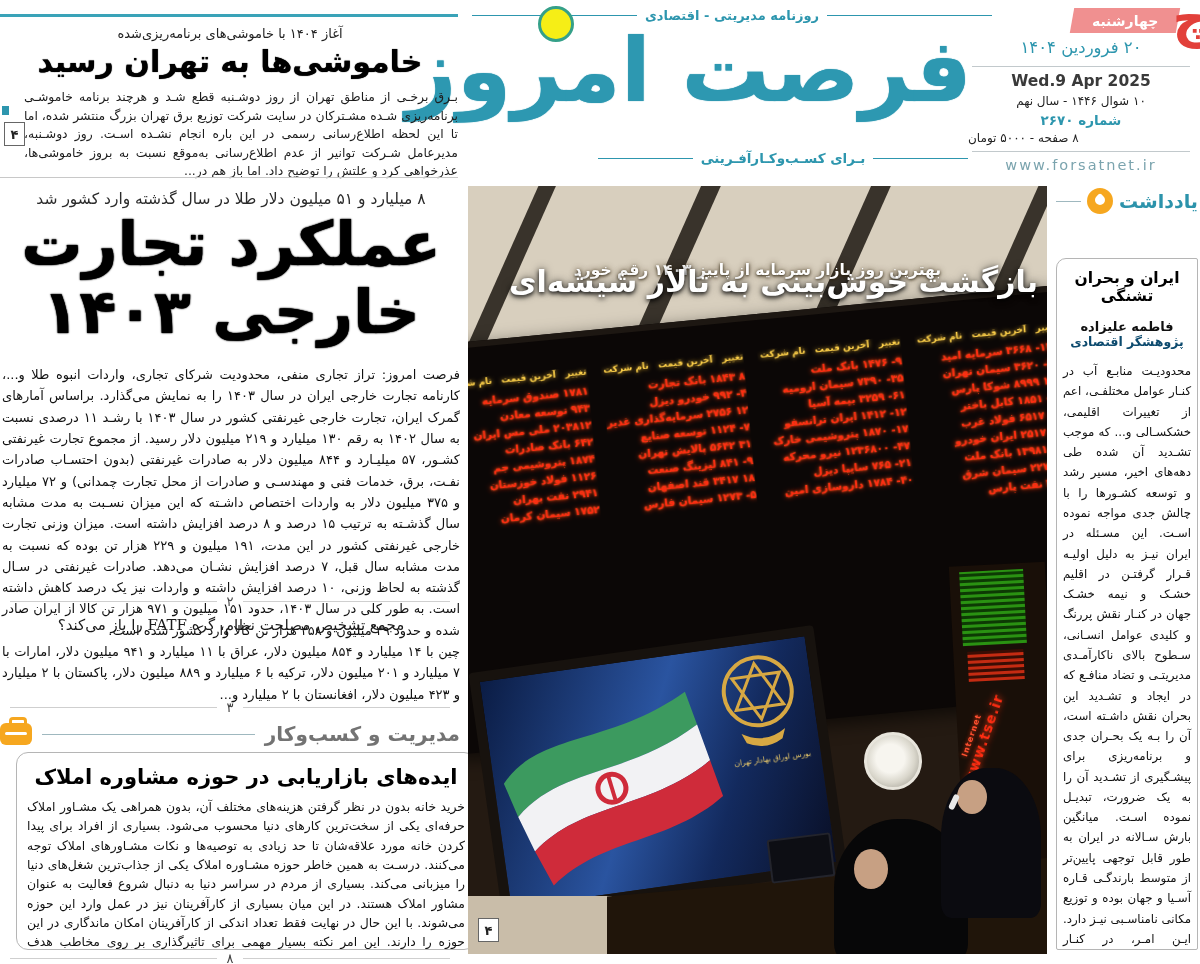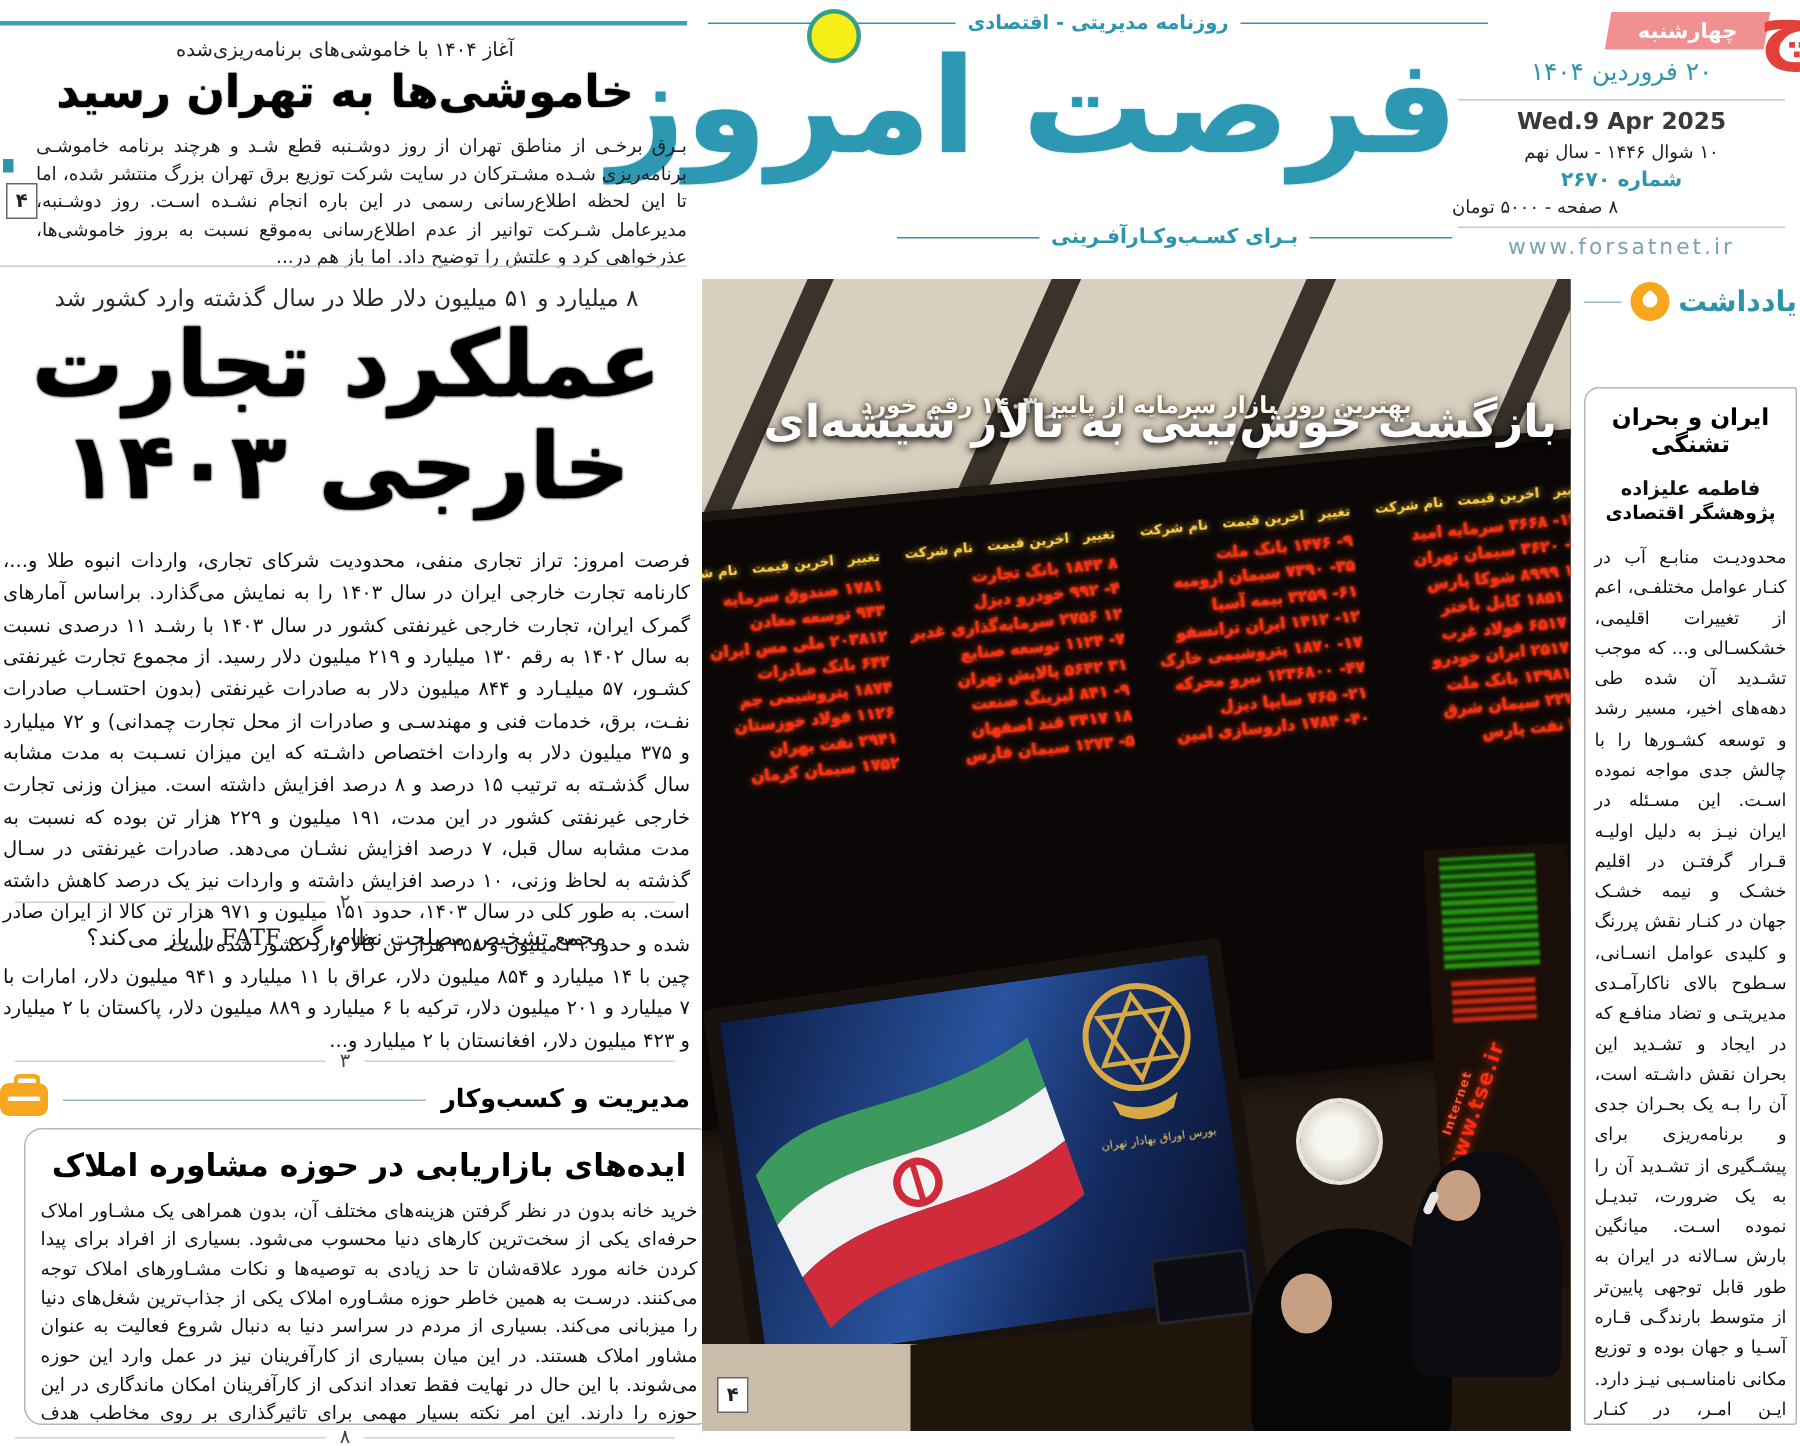--- a/index.html
+++ b/index.html
@@ -56,21 +56,21 @@
   .pag-div{display:flex;align-items:center;gap:10px;color:#444;font-size:13px;}
   .pag-div .ln{flex:1;border-top:1px solid #cfcfcf;}
   .div2{left:10px;top:594px;width:440px;}
   .fatf-kicker{left:0;top:616px;width:462px;text-align:center;font-size:15px;color:#1a1a1a;
     font-family:"DejaVu Serif","DejaVu Sans",serif;}
   .fatf-headline{left:0;top:640px;width:462px;text-align:center;font-size:31px;font-weight:bold;color:#000;
     font-family:"DejaVu Serif","DejaVu Sans",serif;}
   .div3{left:10px;top:700px;width:440px;}
   
   .biz-header{left:0;top:722px;width:460px;display:flex;align-items:center;gap:10px;}
-  .biz-header .tx{color:#000000;font-weight:bold;font-size:17px;white-space:nowrap;}
+  .biz-header .tx{color:#737373;font-weight:bold;font-size:20px;white-space:nowrap;}
   .biz-header .ln{flex:1;border-top:1.5px solid #9fb8bf;}
   .briefcase{width:32px;height:22px;background:#f6a71f;border-radius:6px;position:relative;flex:0 0 auto;}
   .briefcase::before{content:"";position:absolute;top:-6px;left:9px;width:12px;height:8px;border:3px solid #f6a71f;border-bottom:none;border-radius:4px 4px 0 0;}
   .briefcase::after{content:"";position:absolute;top:9px;left:5px;right:5px;height:3px;background:#fff;border-radius:2px;}
   .biz-box{left:16px;top:752px;width:460px;height:198px;border:1.2px solid #b5b5b5;border-radius:12px;overflow:hidden;}
   .biz-headline{margin-top:12px;text-align:center;font-size:21px;font-weight:bold;color:#000;}
   .biz-body{margin:8px 10px 0;font-size:12.4px;line-height:1.56;color:#111;}
   .div8{left:10px;top:951px;width:440px;}
   
   .photo{left:468px;top:186px;width:579px;height:768px;background:#241a12;overflow:hidden;}
@@ -116,21 +116,21 @@
   .note-header{display:flex;align-items:center;gap:6px;height:30px;text-align:right;}
   .note-header .tx{color:#2c93ab;font-weight:bold;font-size:19px;white-space:nowrap;}
   .note-header .ln{flex:1;border-top:1.5px solid #9fb8bf;}
   .pen-icon{width:26px;height:26px;border-radius:50%;background:#f6a71f;position:relative;flex:0 0 auto;}
   .pen-icon::before{content:"";position:absolute;left:8px;top:7px;width:10px;height:10px;background:#fff;
     transform:rotate(45deg);border-radius:2px 50% 50% 50%;}
   .note-box{position:absolute;top:36px;left:0;right:0;bottom:2px;border:1.2px solid #b5b5b5;
     border-radius:10px 2px 2px 2px;padding:10px 6px 6px;overflow:hidden;margin-top:36px;}
   .note-title{text-align:center;font-size:15.5px;font-weight:bold;color:#000;margin-bottom:14px;}
   .note-author{text-align:center;font-size:13px;font-weight:bold;color:#111;}
-  .note-role{text-align:center;font-size:12.5px;font-weight:bold;color:#000000;margin-bottom:12px;}
+  .note-role{text-align:center;font-size:12.5px;font-weight:bold;color:#0c4a6e;margin-bottom:12px;}
   .note-body{font-size:11.8px;line-height:1.72;color:#111;}
 </style>
 </head>
 <body>
 
 <div class="page">
 
   <div class="abs mh" style="height:176px;">
     <div class="weekday-band">
       <span>چهارشنبه</span>

